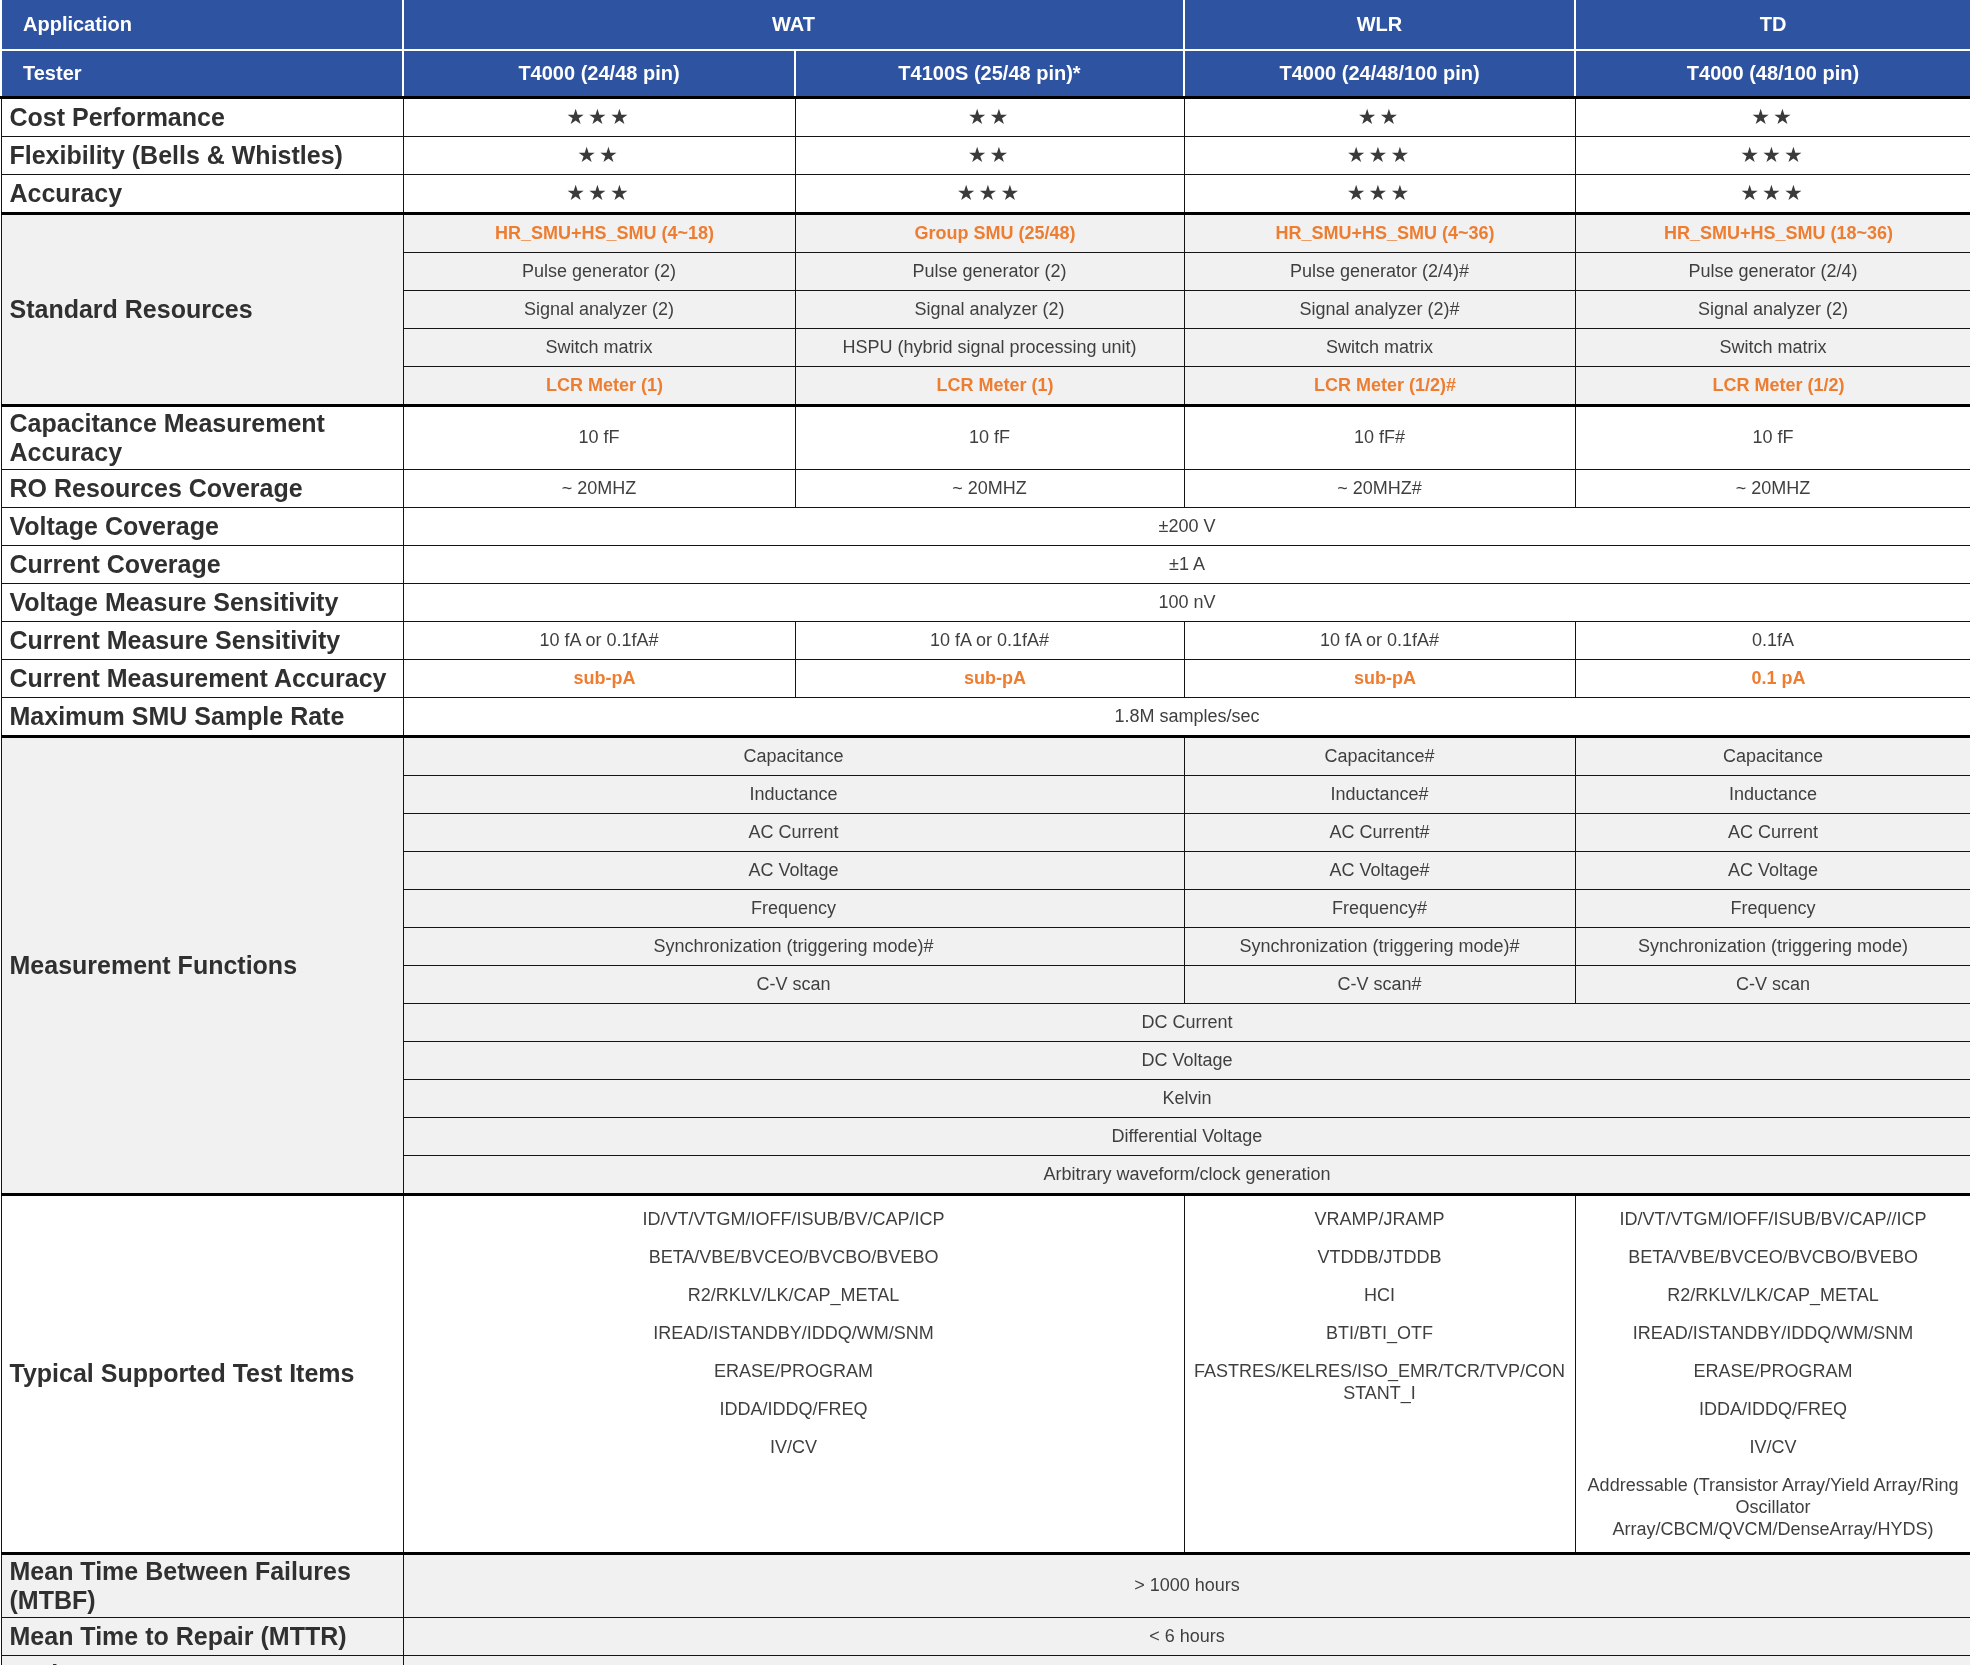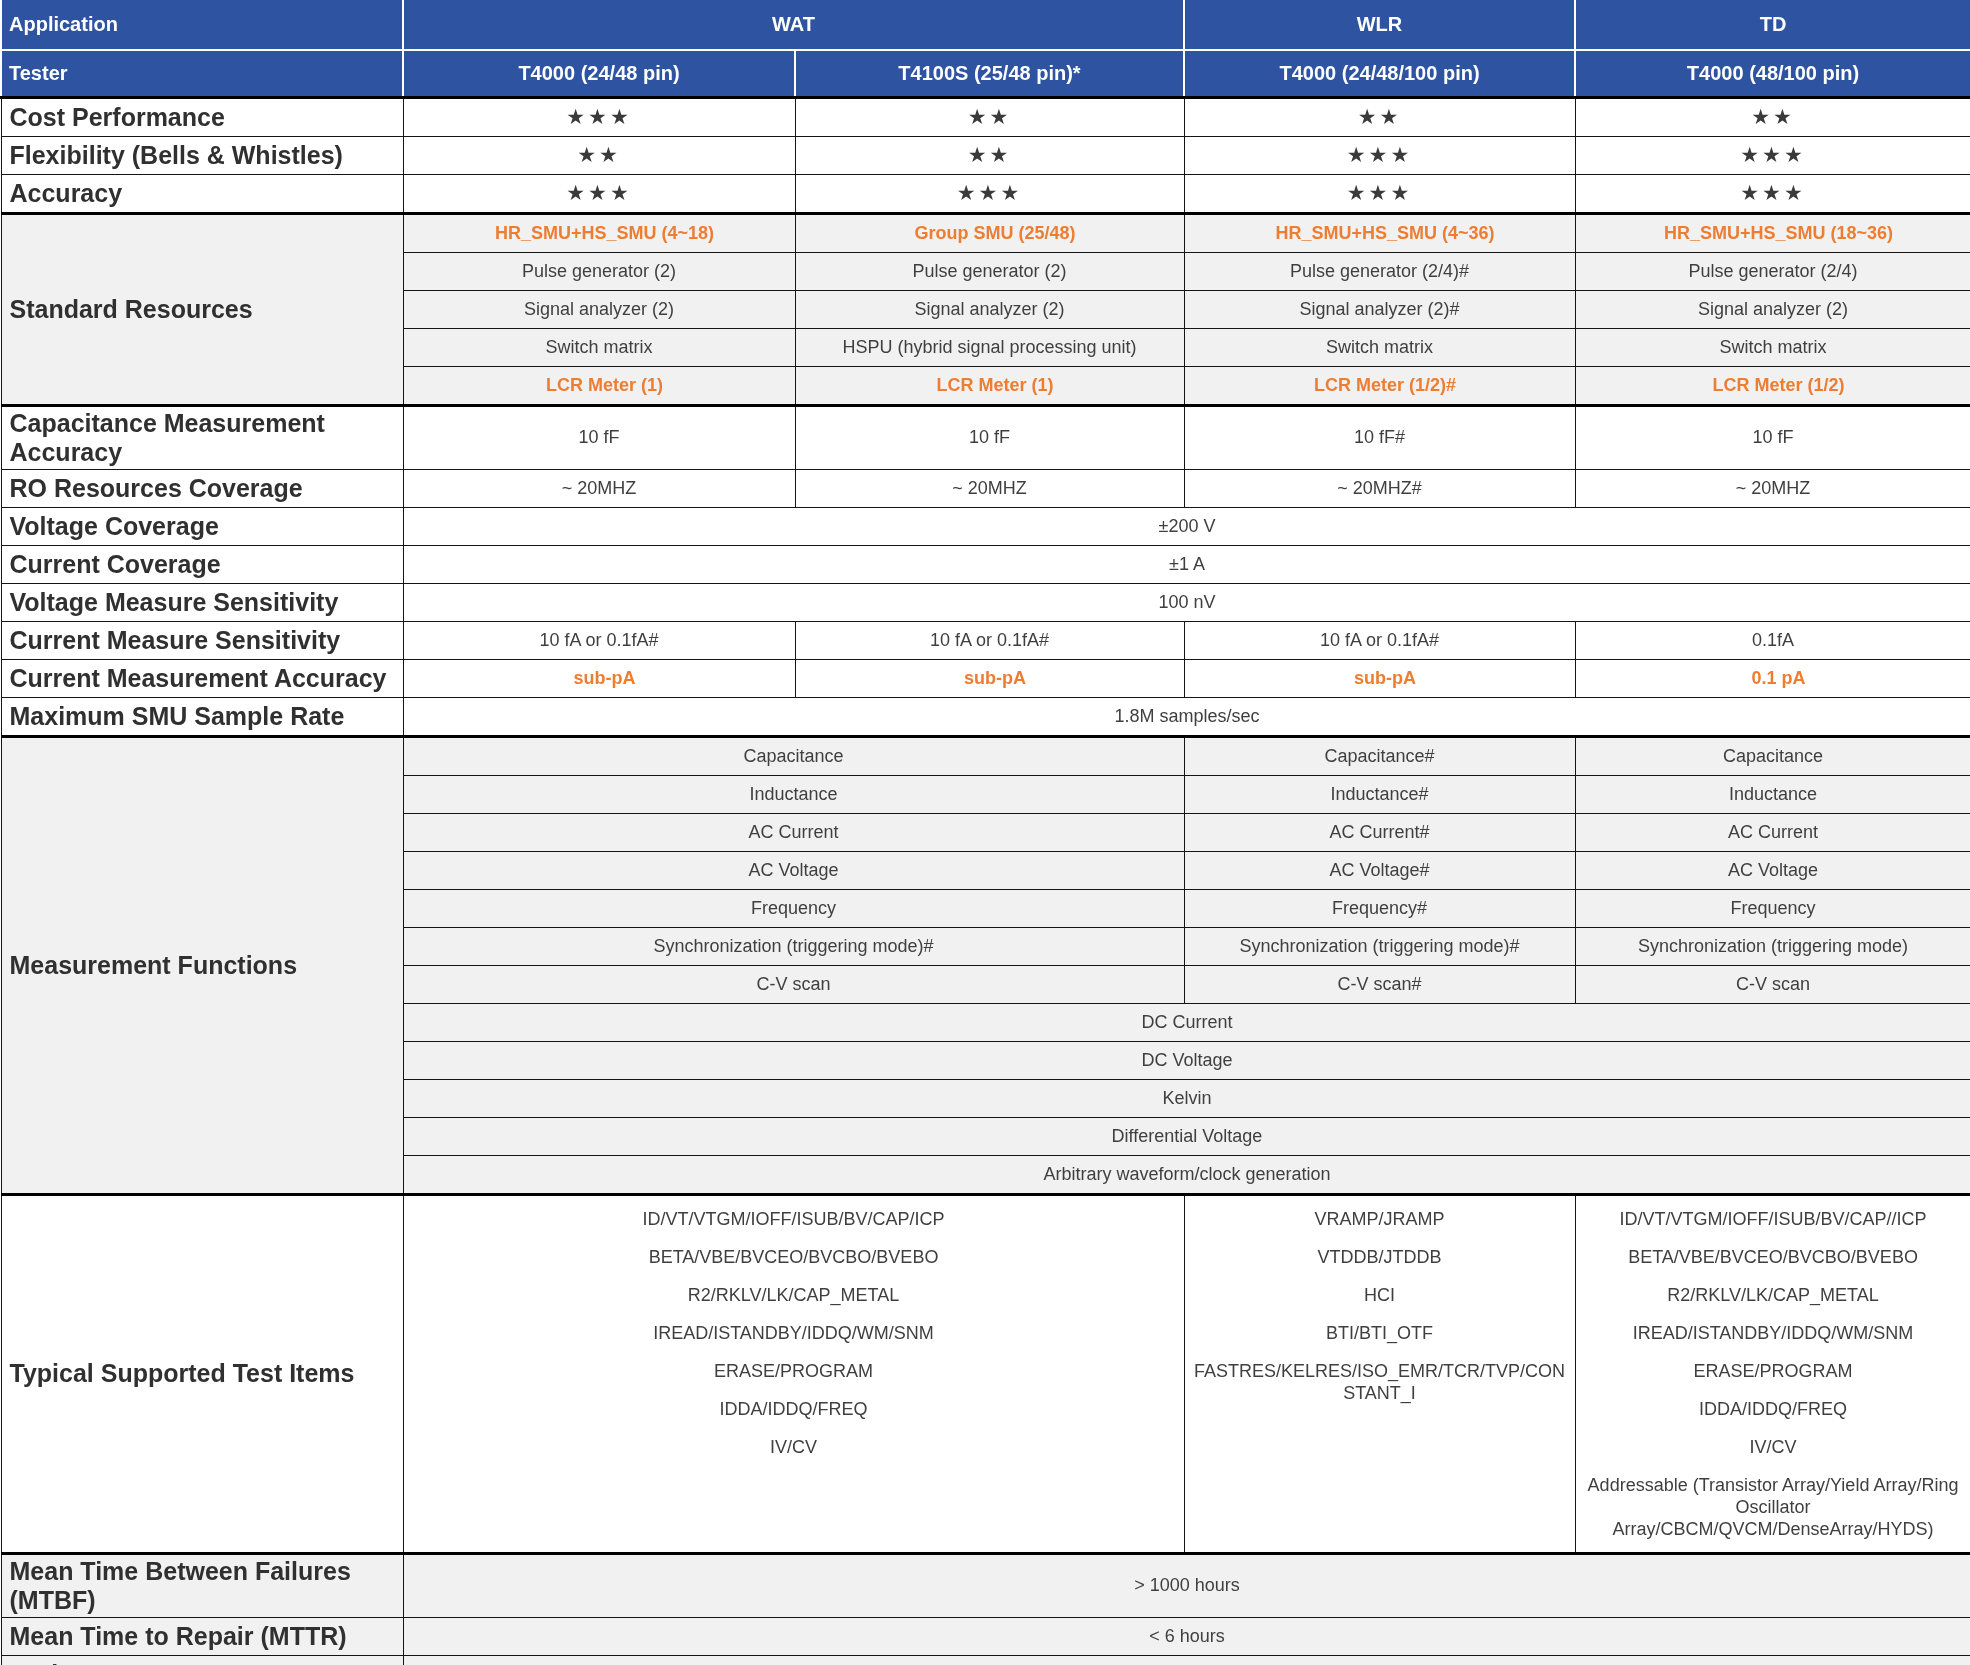--- a/index.html
+++ b/index.html
@@ -1,21 +1,21 @@
 <!DOCTYPE html>
 <html><head>
 <meta charset="utf-8">
 <style>
   html,body{margin:0;padding:0;background:#fff;}
   body{width:1970px;font-family:"Liberation Sans",sans-serif;color:#3f3f3f;}
   table{border-collapse:collapse;table-layout:fixed;width:1970px;border-left:1px solid #111;border-right:1px solid #111;}
   th,td{overflow:hidden;}
   
   tr.hdr th{background:#2e53a0;color:#fff;font-weight:bold;font-size:20px;border:2px solid #fff;border-top:none;text-align:center;padding:0 6px;}
-  tr.hdr th.lbl{text-align:left;padding-left:7px;}
+  tr.hdr th.lbl{text-align:left;padding-left:21px;}
   tr.rh-50{height:50px;}
   tr.rh-47{height:47px;margin-left:28px;}
   
   td{border:1px solid #141414;font-size:18px;text-align:center;padding:2px 5px;height:33px;}
   td.lbl{text-align:left;font-weight:bold;font-size:25px;color:#303030;padding-left:8px;}
   tr.thick td{border-top:3px solid #000;}
   tr.last td{border-bottom:8px solid #8b5cf6;}
   td.g{background:#f1f1f1;}
   .orange{color:#ed7d31;font-weight:bold;padding-left:16px;}
   td.stars{font-size:21px;letter-spacing:3px;color:#3a3a3a;}

